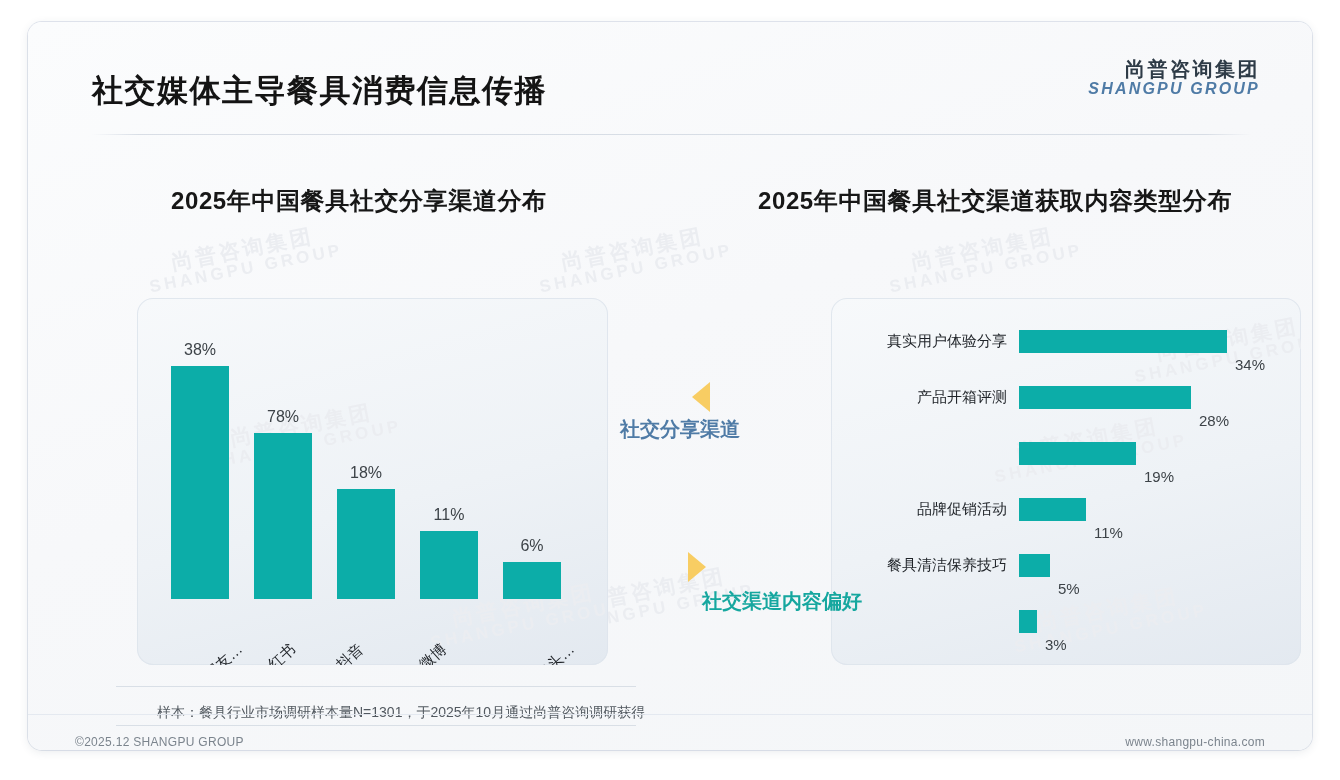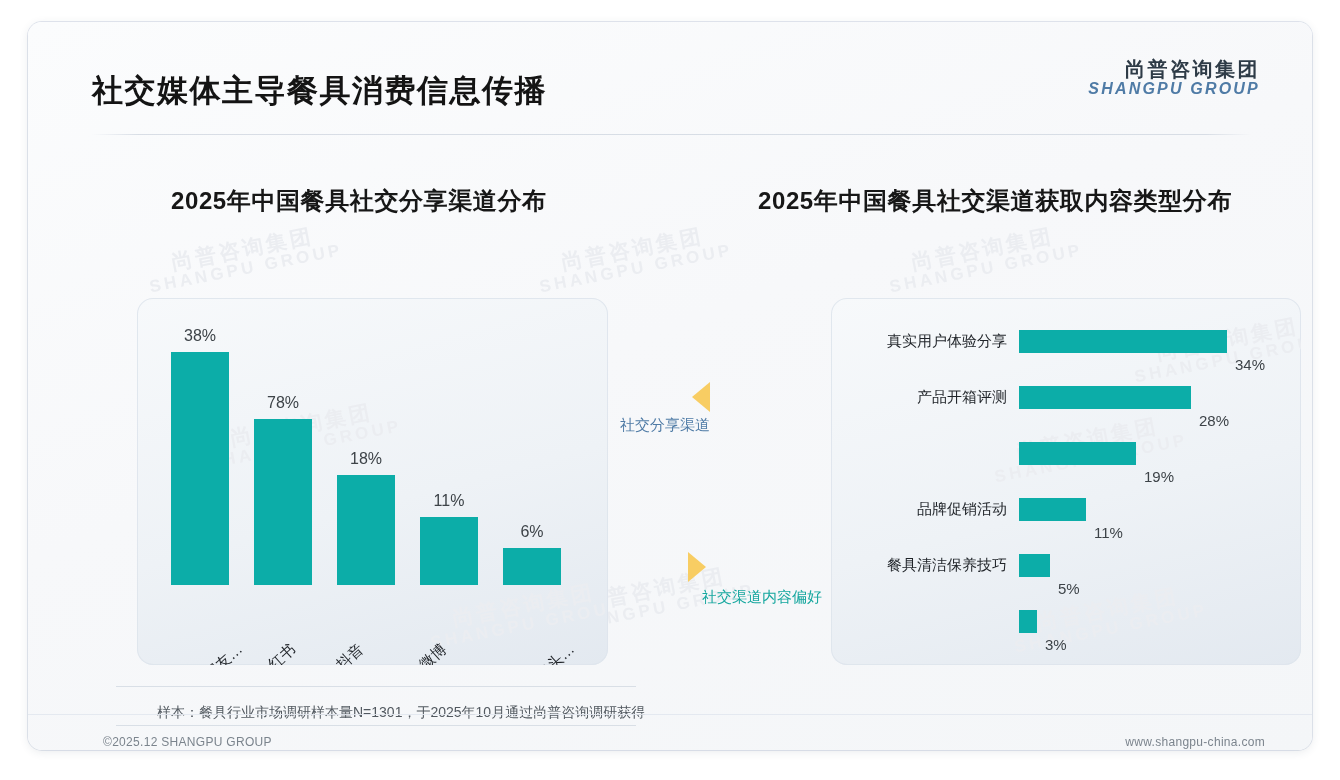--- a/index.html
+++ b/index.html
@@ -110,21 +110,21 @@
   .wm .wm-en { font-size: 17px; letter-spacing: 3.4px; display: block; }
 
   
   #vbars {
     position: absolute;
     left: 0; top: 0;
     width: 100%; height: 100%;
   }
   .vcol {
     position: absolute;
-    bottom: 80px;
+    bottom: 66px;
     width: 74px;
   }
   .vbar {
     position: absolute;
     bottom: 0;
     left: 0;
     width: 58px;
     background: #09aba6;
   }
   .vval {
@@ -181,23 +181,23 @@
     color: #3d4348;
     line-height: 34px;
     white-space: nowrap;
     margin-top: 24px;
   }
 
   
   .anno { position: absolute; }
   .anno-text {
     position: absolute;
-    font-size: 15px;
-    white-space: nowrap;
-    font-weight: normal;
+    font-size: 20px;
+    white-space: nowrap;
+    font-weight: bold;
   }
   .tri {
     position: absolute;
     width: 0; height: 0;
   }
   .tri-left {
     border-top: 15px solid transparent;
     border-bottom: 15px solid transparent;
     border-right: 18px solid #f8cd63;
   }
@@ -236,21 +236,20 @@
     width: 100%; height: 1px;
     background: rgba(226,231,238,0.9);
   }
   #footer-left, #footer-right {
     position: absolute;
     top: 713px;
     font-size: 12px;
     color: #7b848d;
     letter-spacing: 0.3px;
     white-space: nowrap;
-    margin-left: 28px;
   }
   #footer-left  { left: 47px; }
   #footer-right { right: 47px; }
 </style>
 </head>
 <body>
 
 <div id="slide">
 
   <div id="header">

